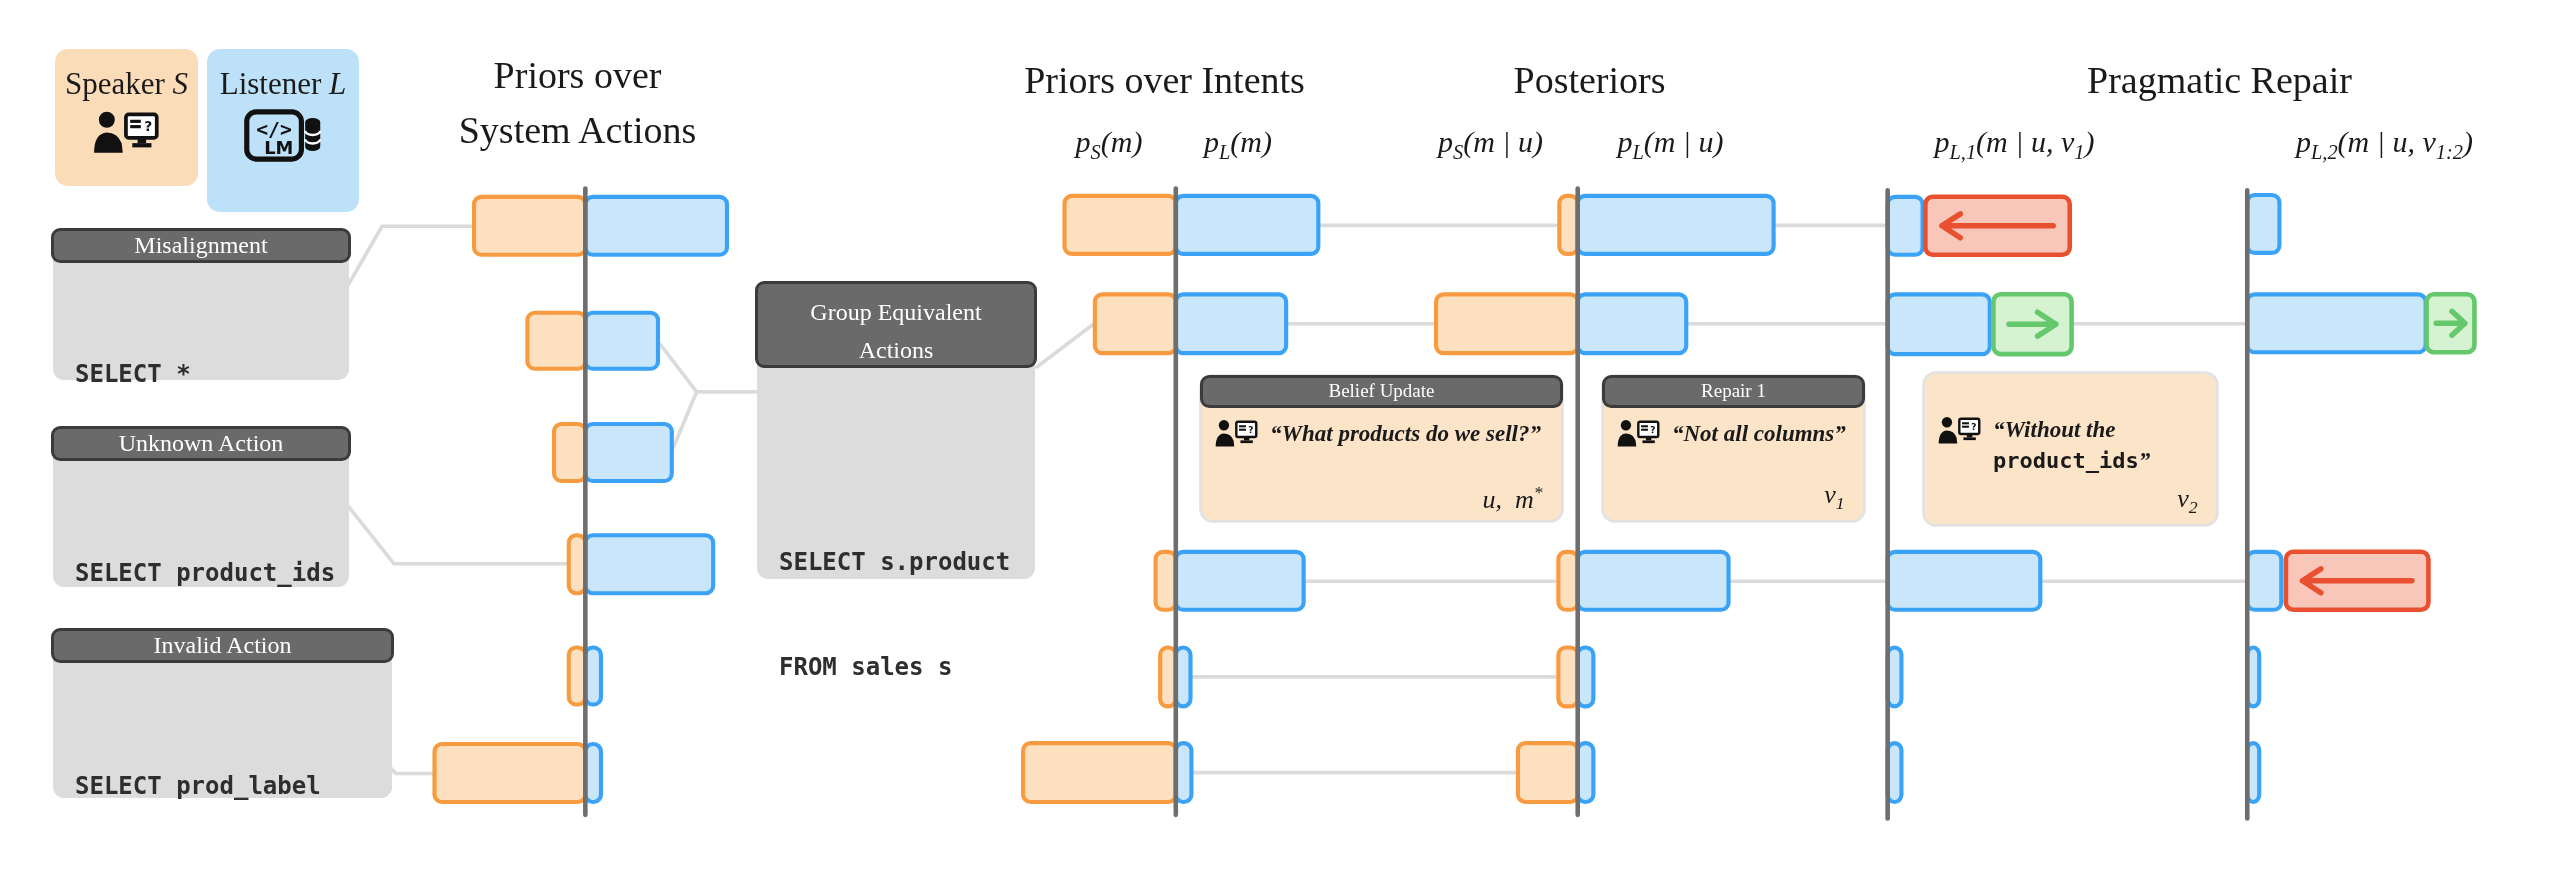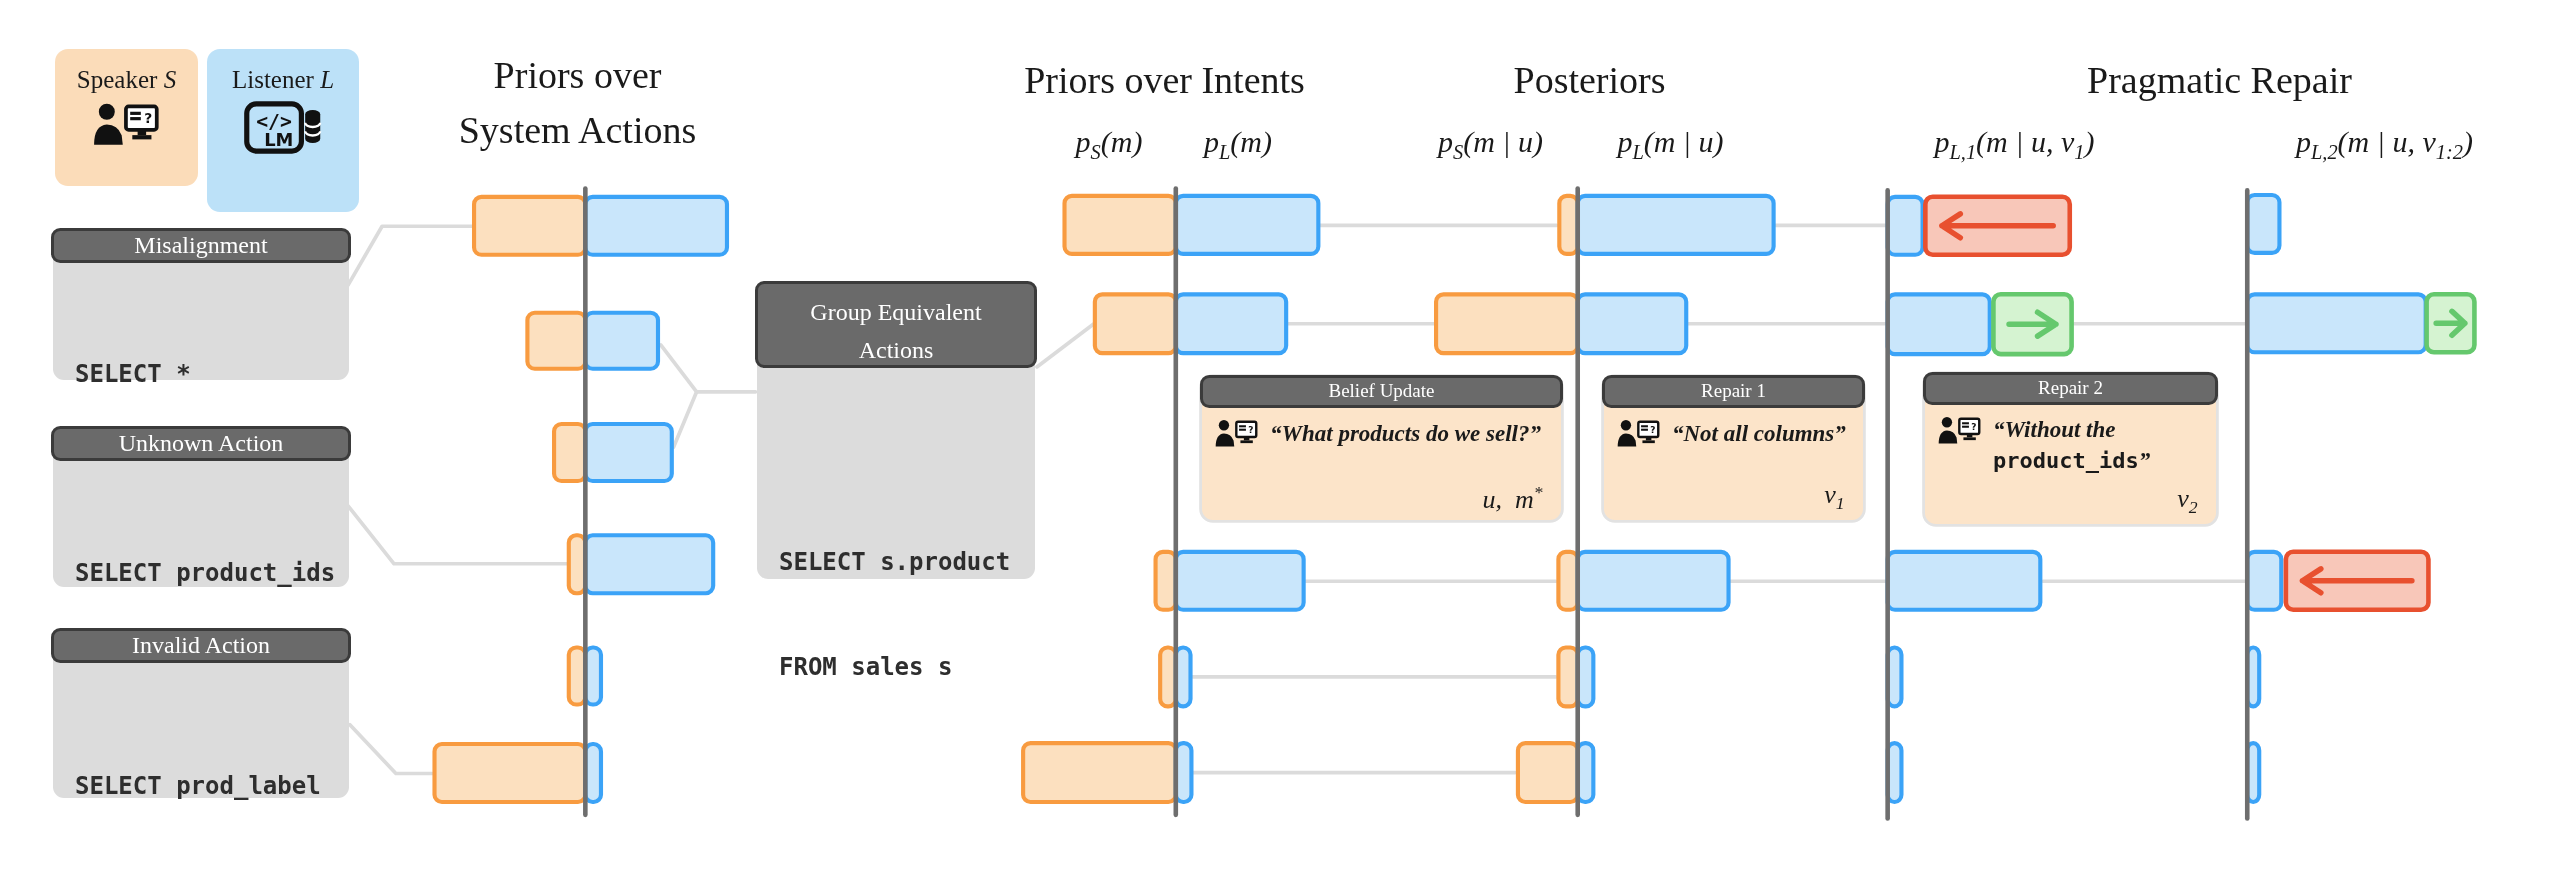--- a/index.html
+++ b/index.html
@@ -2,21 +2,21 @@
 <html style="--speaker-bar-fill: #FCE0BF; --speaker-bar-border: #F89B40; --listener-bar-fill: #C9E6FB; --listener-bar-border: #3BA3F7; --axis-line: #6E6E6E; --connector-line: #DBDBDB; --panel-body-bg: #DCDCDC; --panel-header-bg: #6A6A6A; --panel-header-border: #3B3B3B; --note-body-bg: #FCE4C9; --decrease-fill: #F8C7B9; --decrease-border: #E8502F; --increase-fill: #D5F3D1; --increase-border: #65C86D; --speaker-card-bg: #FBDCB9; --listener-card-bg: #BCE1F8;font-size:14.7px"><head>
 <meta charset="utf-8">
 <style>
   html,body{margin:0;padding:0;background:#ffffff;}
   .canvas{position:relative;width:2576px;height:882px;background:#ffffff;
           font-family:"Liberation Serif",serif;color:#1a1a1a;overflow:hidden;}
   #figure-layer{position:absolute;left:0;top:0;}
 
   
   .legend-card{position:absolute;border-radius:13px;text-align:center;}
-  .legend-label{font-size:25px;margin-top:16.6px;}
+  .legend-label{font-size:31px;margin-top:16.6px;}
   .legend-icon{margin-top:7.4px;}
 
   
   .coltitle{position:absolute;font-size:38px;line-height:55px;text-align:center;}
   .mathlabel{position:absolute;font-size:30px;font-style:italic;text-align:center;}
   .mathlabel sub,.mathlabel sup,.nannot sub,.nannot sup{font-size:68%;}
 
   
   .gbox{position:absolute;background:var(--panel-body-bg);border-radius:11px;}
   .ghead{position:absolute;top:-1.8px;left:-1.8px;right:-1.8px;height:35px;box-sizing:border-box;
@@ -173,21 +173,21 @@
       <div>FROM sales</div>
     </div>
   </div>
   <div class="gbox" style="left:53px;top:428px;width:296px;height:159px;">
     <div class="ghead">Unknown Action</div>
     <div class="gcode" style="top:53px;">
       <div>SELECT product_ids</div>
       <div>FROM sales</div>
     </div>
   </div>
-  <div class="gbox" style="left:53px;top:630px;width:296px;height:168px;">
+  <div class="gbox" style="left:53px;top:630px;width:296px;height:168px;padding-left:43px;">
     <div class="ghead">Invalid Action</div>
     <div class="gcode" style="top:64px;">
       <div>SELECT prod_label</div>
       <div>FROM sales</div>
     </div>
   </div>
 
   <div class="gbox" style="left:757px;top:283px;width:278px;height:296px;">
     <div class="ghead two-line">
       <div>Group Equivalent</div>
@@ -213,21 +213,20 @@
     <div class="nhead">Repair 1</div>
     <div class="nbody">
       <svg class="mini-icon" width="44" height="33" viewBox="0 0 64 44">
           <use href="#person-pc"></use>
         </svg>
       <div class="nquote">“Not all columns”</div>
     </div>
     <div class="nannot">v<sub>1</sub></div>
   </div>
   <div class="nbox" style="left:1925px;top:374px;width:291px;height:150px;">
-    <div class="nhead">Repair 2</div>
     <div class="nbody" style="align-items:flex-start;">
       <svg class="mini-icon" width="44" height="33" viewBox="0 0 64 44">
           <use href="#person-pc"></use>
         </svg>
       <div class="nquote">“Without the <code>product_ids</code>”</div>
     </div>
     <div class="nannot">v<sub>2</sub></div>
   </div>
 
 </div>

